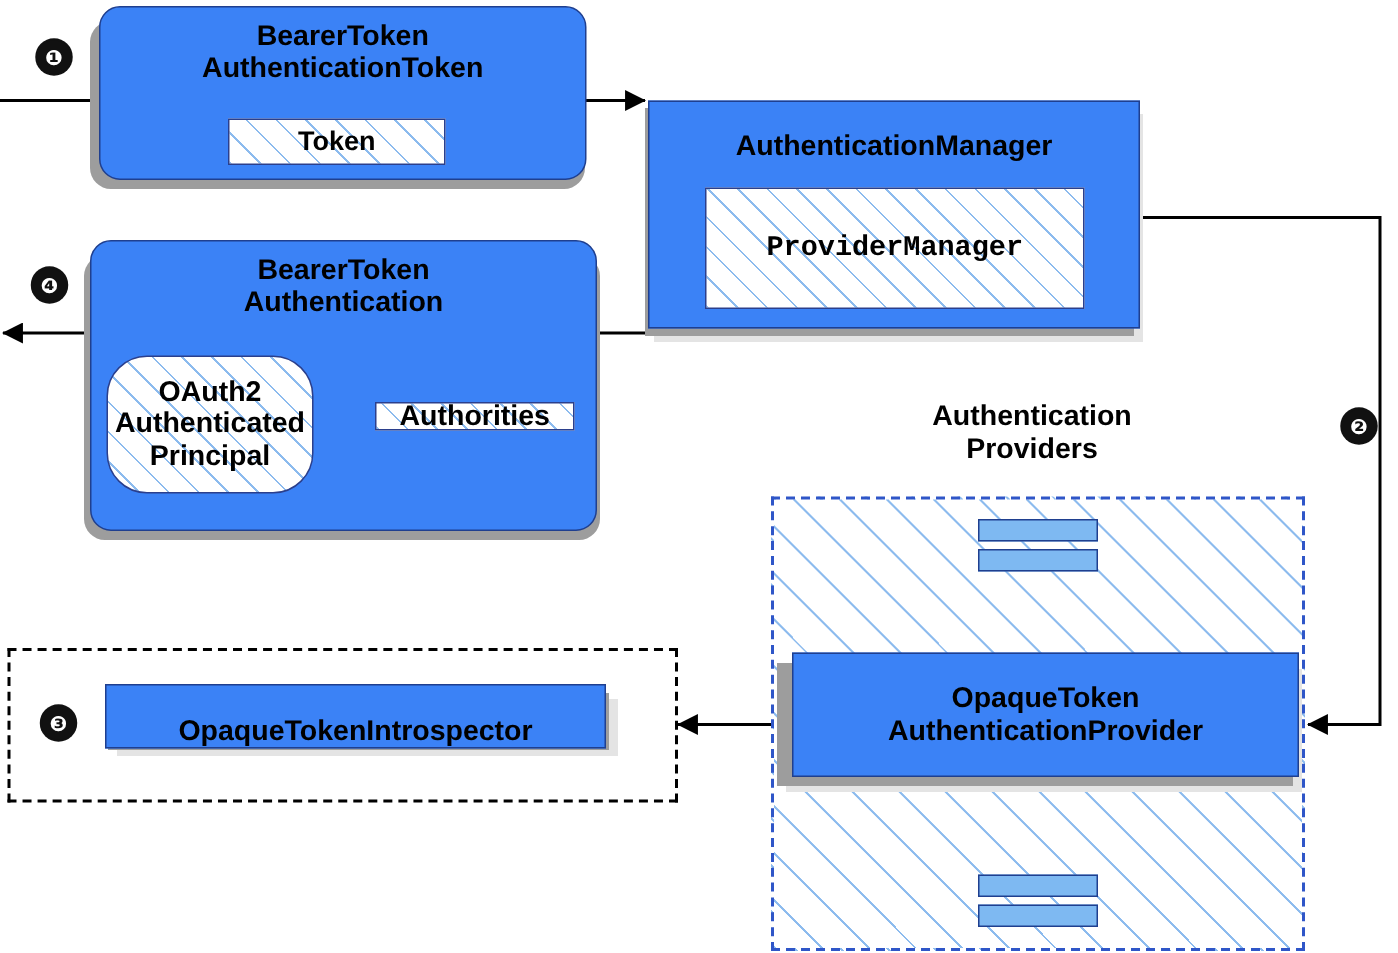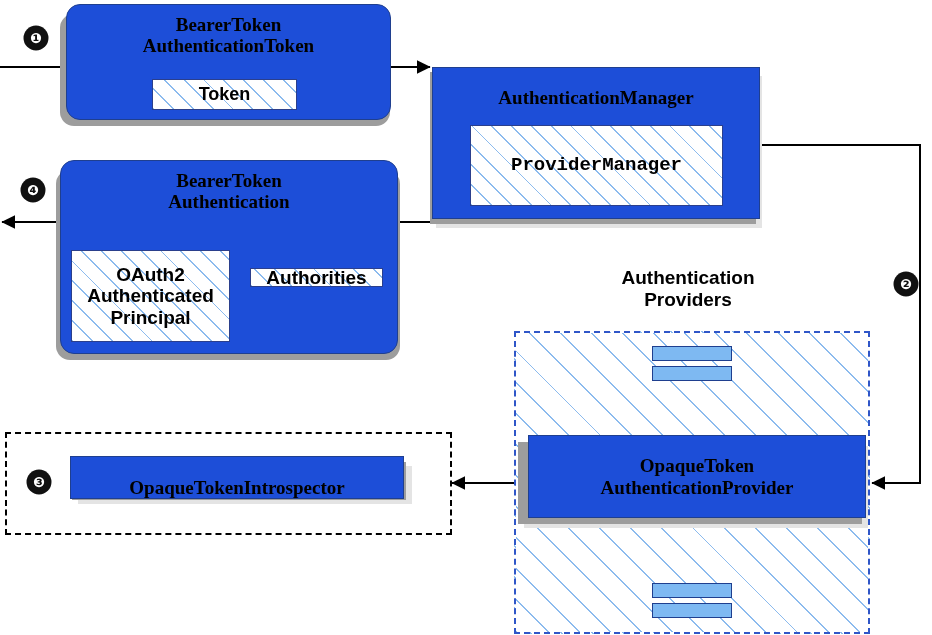--- a/index.html
+++ b/index.html
@@ -6,21 +6,21 @@
   body{width:932px;height:635px;position:relative;overflow:hidden;
        font-family:"Liberation Sans","DejaVu Sans",sans-serif;}
 
   #stage{position:absolute;left:0;top:0;width:932px;height:635px;}
 
   
   .node{position:absolute;box-sizing:border-box;display:flex;
         align-items:center;justify-content:center;text-align:center;
         font-weight:bold;color:#000;line-height:1.12;}
 
-  .fill-blue{background:#1d4ed8;border:1.5px solid #1F3F8F;font-family:Liberation Serif, serif;}
+  .fill-blue{background:#3b82f6;border:1.5px solid #1F3F8F;}
   .rounded{border-radius:14px;}
 
   
   .shadow-dk{position:absolute;background:#9d9d9d;}
   .shadow-lt{position:absolute;background:#e4e4e4;}
 
   
   .hatch-white{
     border:1.5px solid #2B3F8C;
     background-color:#ffffff;
@@ -118,21 +118,21 @@
   </div>
   <div class="node hatch-white" style="left:470px;top:125px;width:253px;height:81px;font-size:19px;font-family:Liberation Mono, monospace;">
     <span>ProviderManager</span>
   </div>
 
   <div class="shadow-dk rounded" style="left:56px;top:170px;width:344px;height:190px;"></div>
   <div class="node fill-blue rounded" style="left:60px;top:160px;width:338px;height:194px;font-size:19px;flex-direction:column;justify-content:flex-start;padding-top:9px;">
     <div>BearerToken</div>
     <div>Authentication</div>
   </div>
-  <div class="node hatch-white" style="left:71px;top:250px;width:159px;height:92px;font-size:19px;flex-direction:column;">
+  <div class="node hatch-white" style="left:71px;top:237px;width:138px;height:92px;font-size:19px;flex-direction:column;border-radius:27px;">
     <div>OAuth2</div>
     <div>Authenticated</div>
     <div>Principal</div>
   </div>
   <div class="node hatch-white" style="left:250px;top:268px;width:133px;height:19px;font-size:19px;">
     <span>Authorities</span>
   </div>
 
   <div class="lbl" style="left:568px;top:267px;width:240px;font-size:19px;">
     <div>Authentication</div>

